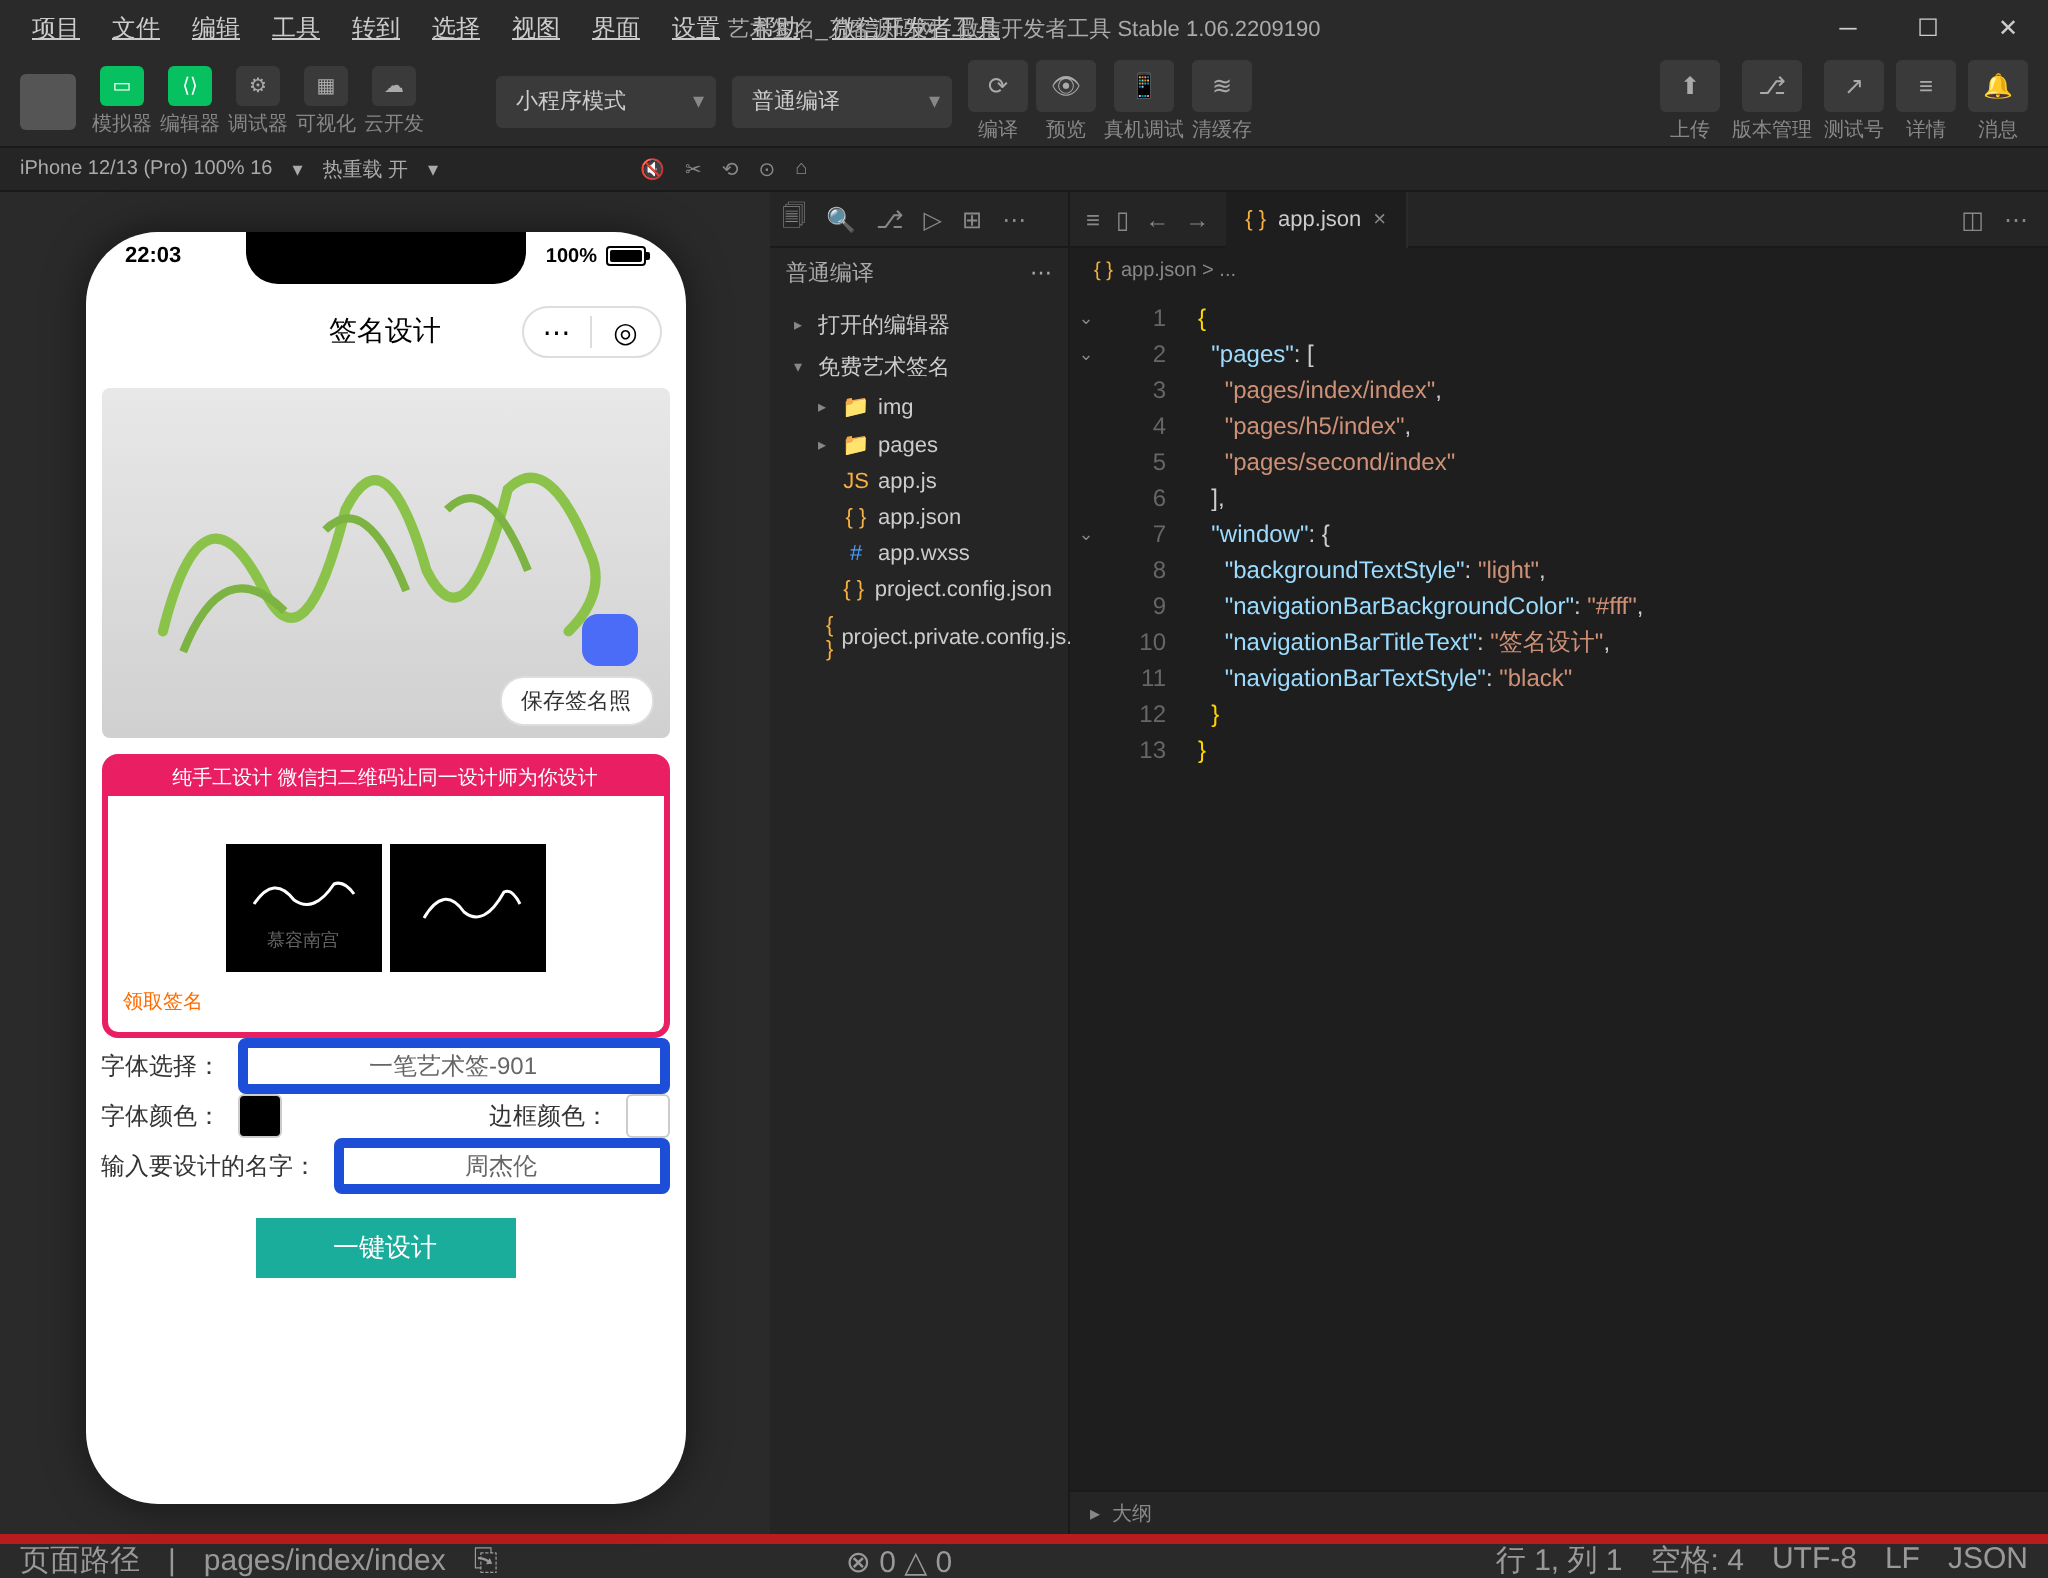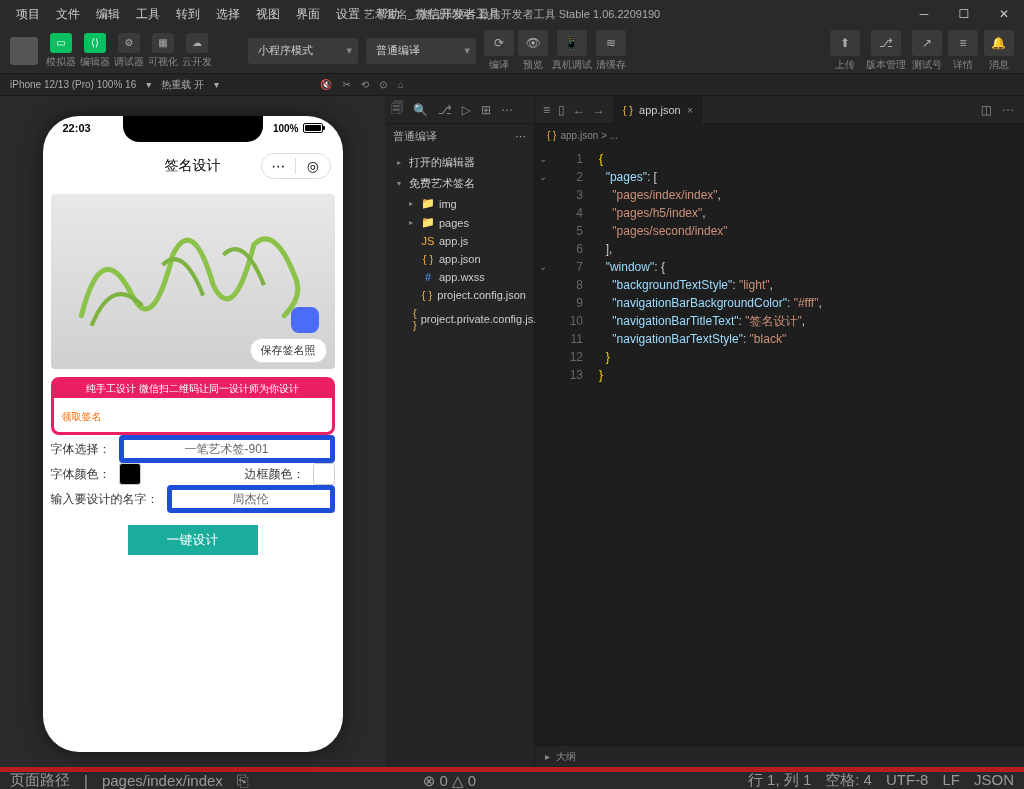--- a/index.html
+++ b/index.html
@@ -31,21 +31,21 @@
 .app-nav{position:absolute;top:30px;width:100%;height:40px;display:flex;align-items:center;justify-content:center;color:#000;font-size:14px}
 .capsule{position:absolute;right:12px;width:70px;height:26px;border:1px solid #ddd;border-radius:13px;display:flex;align-items:center}
 .capsule div{flex:1;display:flex;align-items:center;justify-content:center;color:#000;font-size:14px}
 .capsule div:first-child{border-right:1px solid #ddd}
 .app-body{position:absolute;top:70px;bottom:0;width:100%;overflow:hidden;padding:8px}
 .sig-canvas{width:100%;height:175px;background:linear-gradient(#e8e8e8,#d0d0d0);border-radius:4px;position:relative;overflow:hidden}
 .sig-svg{position:absolute;inset:0}
 .cam-icon{position:absolute;right:16px;bottom:36px;width:28px;height:26px;background:#4a6cf7;border-radius:8px}
 .save-btn{position:absolute;right:8px;bottom:6px;background:#fff;padding:4px 10px;border-radius:12px;font-size:11px;color:#333;border:1px solid #ddd}
 .red-box{margin-top:8px;border:3px solid #e91e63;border-radius:8px;padding:4px;background:#fff}
-.red-header{background:#e91e63;color:#fff;font-size:10px;text-align:center;padding:2px;border-radius:4px 4px 0 0;margin:-4px -4px 8px -4px}
+.red-header{background:#e91e63;color:#fff;font-size:10px;text-align:center;padding:2px;border-radius:4px 4px 0 0;margin:-4px -4px 20px -4px}
 .sig-samples{display:flex;gap:4px;justify-content:center;padding:4px}
 .sample{width:78px;height:64px;background:#000;display:flex;flex-direction:column;align-items:center;justify-content:center;color:#fff;font-size:8px}
 .sample-label{font-size:9px;color:#666;margin-top:2px}
 .collect{color:#ff6b00;font-size:10px;padding:4px}
 .form-row{display:flex;align-items:center;font-size:12px;color:#333;gap:8px}
 .form-label{color:#333}
 .form-input{flex:1;height:28px;border:5px solid #1d4ed8;border-radius:4px;text-align:center;font-size:12px;color:#666;background:#fff}
 .color-sw{width:22px;height:22px;border:1px solid #ccc;border-radius:3px}
 .design-btn{margin-top:12px;width:130px;height:30px;background:#1aad9b;color:#fff;border:none;border-radius:0;font-size:13px;margin-left:auto;margin-right:auto;display:block}
 .explorer{width:150px;background:#252525;border-right:1px solid #1a1a1a;display:flex;flex-direction:column}
@@ -84,21 +84,21 @@
 .problems .caret{margin-right:6px;cursor:pointer}
 .statusbar{height:22px;background:#2a2a2a;border-top:5px solid #b91c1c;display:flex;align-items:center;padding:0 10px;font-size:15px;color:#999;gap:14px}
 .statusbar .right{margin-left:auto;display:flex;gap:14px}
 .sb-icons{display:flex;gap:10px;color:#888;position:absolute;left:320px}
 .sb-icons span{cursor:pointer}
 </style>
 </head>
 <body>
 
 <div class="menubar">
-  <div id="menubar-items" style="display: flex;">
+  <div id="menubar-items" style="display: flex; text-decoration: underline;">
       <div class="menubar-item">项目</div>
       <div class="menubar-item">文件</div>
       <div class="menubar-item">编辑</div>
       <div class="menubar-item">工具</div>
       <div class="menubar-item">转到</div>
       <div class="menubar-item">选择</div>
       <div class="menubar-item">视图</div>
       <div class="menubar-item">界面</div>
       <div class="menubar-item">设置</div>
       <div class="menubar-item">帮助</div>
@@ -218,20 +218,33 @@
         <div class="sig-canvas">
           <svg class="sig-svg" viewBox="0 0 280 175">
               <path d="M30 120 Q50 40 80 100 Q100 140 120 60 Q140 20 160 90 Q180 130 200 50 Q220 30 240 80 Q250 100 230 120" stroke="#8BC34A" stroke-width="5" fill="none" stroke-linecap="round"></path>
               <path d="M40 130 Q60 80 90 110 M110 70 Q130 50 150 100 M170 60 Q190 40 210 90" stroke="#7CB342" stroke-width="4" fill="none"></path>
             </svg>
           <div class="cam-icon"></div>
           <div class="save-btn">保存签名照</div>
         </div>
         <div class="red-box">
           <div class="red-header">纯手工设计 微信扫二维码让同一设计师为你设计</div>
+          <div class="sig-samples">
+            <div class="sample">
+                <svg width="60" height="30">
+                  <path d="M5 20 Q15 5 25 18 Q35 25 45 10 Q50 8 55 15" stroke="#fff" stroke-width="1.5" fill="none"></path>
+                </svg>
+                <span class="sample-label">慕容南宫</span>
+              </div>
+            <div class="sample">
+                <svg width="60" height="40">
+                  <path d="M8 25 Q18 8 28 22 Q38 30 48 12 Q52 10 56 18" stroke="#fff" stroke-width="1.5" fill="none"></path>
+                </svg>
+              </div>
+          </div>
           <div class="collect">领取签名</div>
         </div>
         <div class="form-row">
           <span class="form-label">字体选择：</span>
           <input class="form-input" readonly="" value="一笔艺术签-901" style="">
         </div>
         <div class="form-row">
           <span class="form-label">字体颜色：</span>
           <div class="color-sw" style="background:#000"></div>
           <span style="flex:1"></span>

